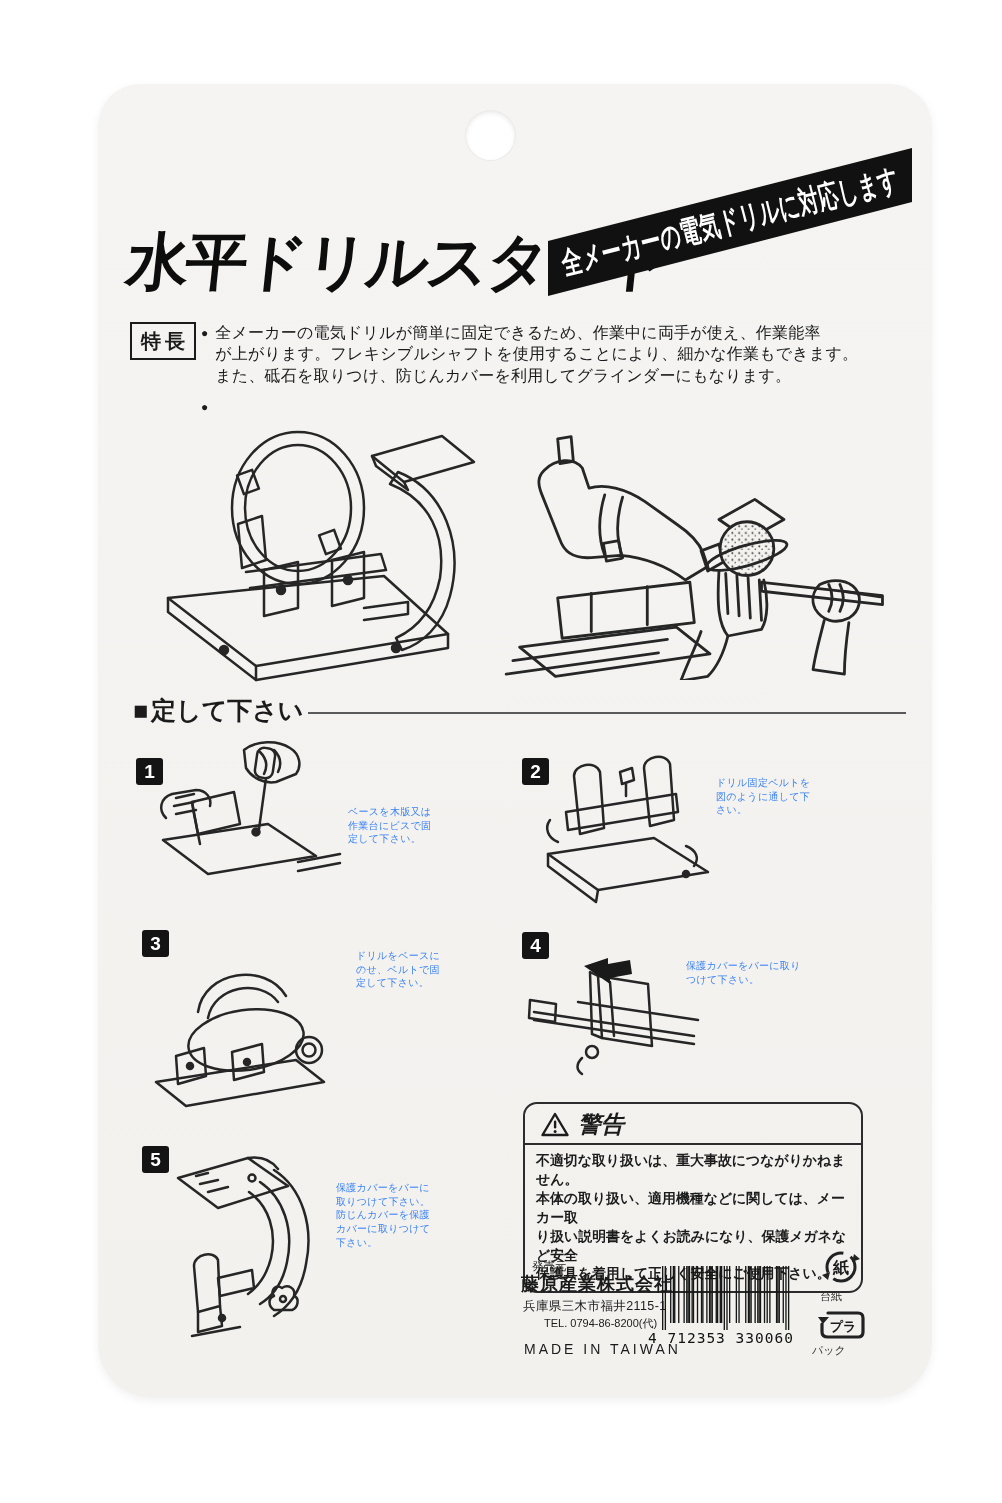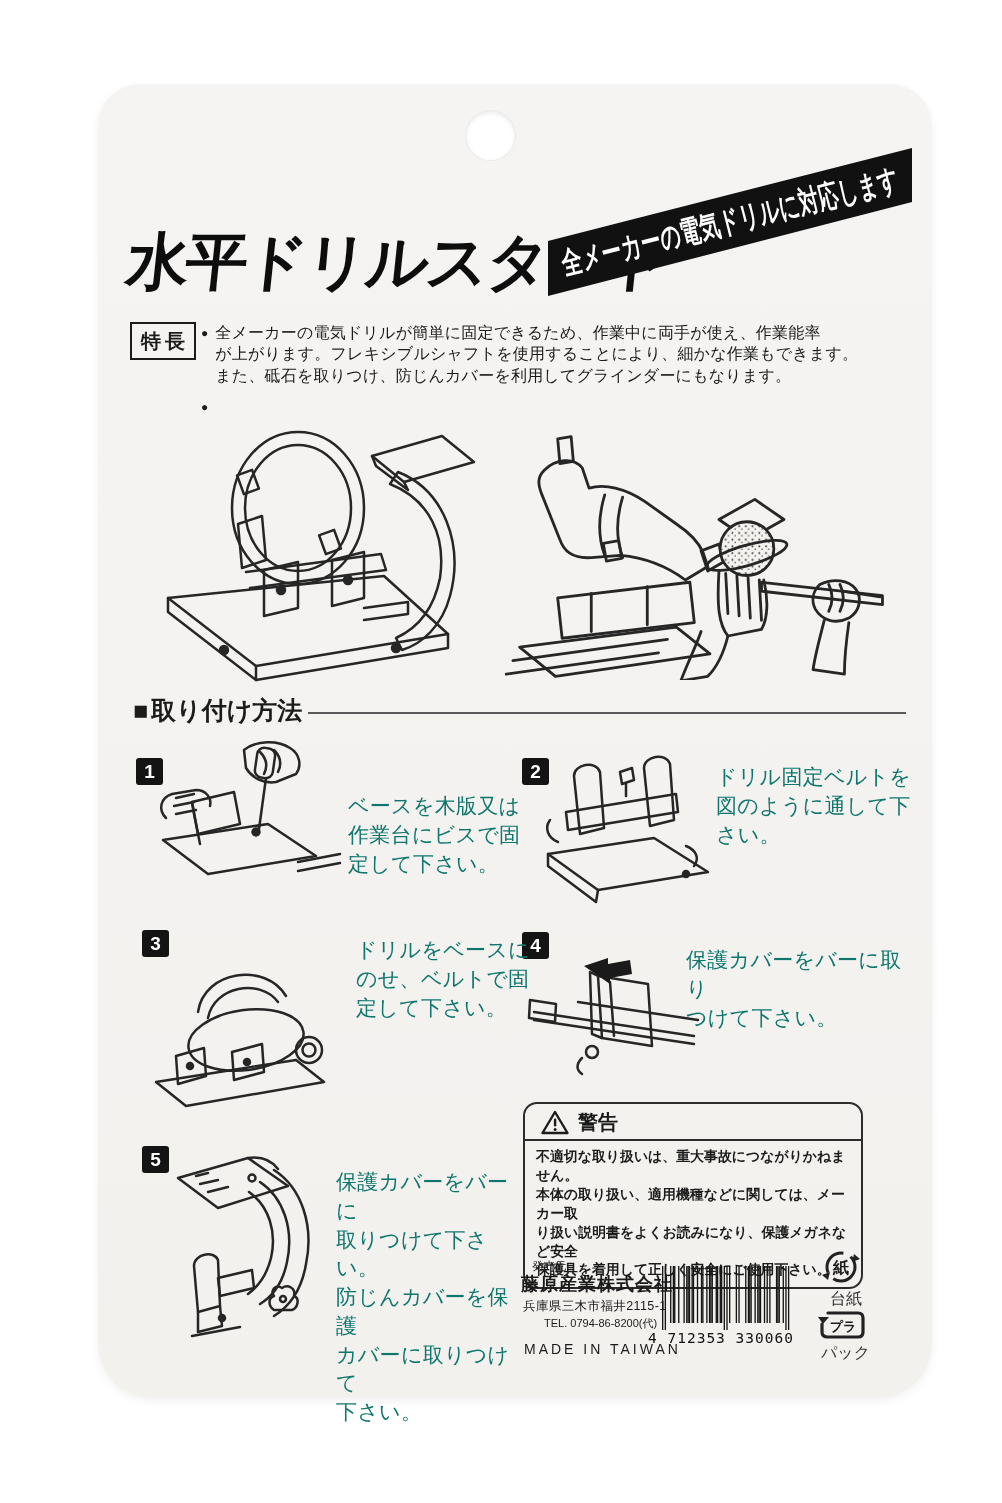--- a/index.html
+++ b/index.html
@@ -27,41 +27,41 @@
   .bullet-marker{font-size:12px;padding-top:4px;}
   .bullet-text{white-space:pre-line;letter-spacing:.2px;}
   .illus{position:absolute;}
   .lineart{stroke:#262626;fill:none;stroke-width:2.5;stroke-linejoin:round;stroke-linecap:round;}
   .section-heading{position:absolute;left:133px;top:694px;font-size:25px;font-weight:800;
         display:flex;align-items:center;gap:3px;white-space:nowrap;}
   .heading-rule{position:absolute;left:308px;top:712px;width:598px;height:2px;background:var(--line);}
   .badge{position:absolute;width:27px;height:27px;background:#141414;color:#fff;
         font-size:19px;font-weight:800;display:flex;align-items:center;justify-content:center;
         border-radius:3px;}
-  .step-text{position:absolute;font-size:21px;line-height:1.37;white-space:pre-line;
-        letter-spacing:.3px;color:#0f766e;}
+  .step-text{position:absolute;font-size:10px;line-height:1.37;white-space:pre-line;
+        letter-spacing:.3px;color:#3b82f6;margin-top:13px;}
   .warning-box{position:absolute;left:523px;top:1102px;width:340px;min-height:116px;
         border:2.5px solid #2c2c2c;border-radius:14px;box-sizing:border-box;}
   .warning-head{display:flex;align-items:center;gap:9px;padding:5px 0 3px 16px;
         border-bottom:2.5px solid #2c2c2c;}
-  .warning-title{font-size:20px;font-weight:800;}
+  .warning-title{font-size:23px;font-weight:800;font-style:italic;}
   .warning-body{padding:6px 10px 8px 11px;font-size:13.9px;line-height:1.36;white-space:pre-line;font-weight:bold;}
   .abs{position:absolute;}
   .seller{left:523px;top:1259px;font-size:11.5px;padding-left:9px;}
   .company{left:521px;top:1272px;font-size:18px;font-weight:700;letter-spacing:1px;}
   .address{left:523px;top:1298px;font-size:12.5px;letter-spacing:.4px;}
   .tel{left:544px;top:1316px;font-size:11px;}
   .origin{left:524px;top:1341px;font-size:14px;letter-spacing:3px;}
   .barcode{left:648px;top:1266px;width:146px;height:88px;}
   .bc-bars{position:absolute;left:14px;top:0;}
   .bc-bars rect{fill:#161616;}
   .bc-digits{position:absolute;left:0;top:64px;width:146px;display:flex;
         justify-content:space-between;font-family:"DejaVu Sans Mono",monospace;
         font-size:14.5px;letter-spacing:1px;color:#111;}
-  .recycle-label{position:absolute;text-align:right;font-size:16px;color:#333;}
+  .recycle-label{position:absolute;text-align:left;font-size:11px;color:#333;}
 </style>
 </head>
 <body>
 
 <div class="page">
   <div class="card"></div>
   <div class="hole"></div>
 
   <div class="title">水平ドリルスタンド</div>
 
@@ -144,21 +144,21 @@
       <path d="M214 196 C 210 212 204 224 196 232 L 172 236 C 178 220 186 204 190 192"></path>
       <path d="M296 150 C 308 144 322 146 328 154 C 334 162 332 174 322 180 C 310 186 298 182 292 172 C 288 164 290 156 296 150 Z"></path>
       <path d="M304 150 C 308 158 308 166 304 174"></path>
       <path d="M314 150 C 318 158 318 166 314 174"></path>
       <path d="M300 182 C 296 198 292 212 290 226 L 318 230 C 318 214 320 198 322 184"></path>
     </g>
   </svg>
 
   <div class="section-heading">
     <span>■</span>
-    <span>取り付け方法</span>
+    <span>定して下さい</span>
   </div>
   <div class="heading-rule"></div>
 
   <div class="badge" style="left:136px;top:758px">1</div>
   <div class="badge" style="left:522px;top:758px">2</div>
   <div class="badge" style="left:142px;top:930px">3</div>
   <div class="badge" style="left:522px;top:932px">4</div>
   <div class="badge" style="left:142px;top:1146px">5</div>
 
   <svg class="illus" style="left:148px;top:740px" width="196" height="158" viewBox="0 0 196 158">

